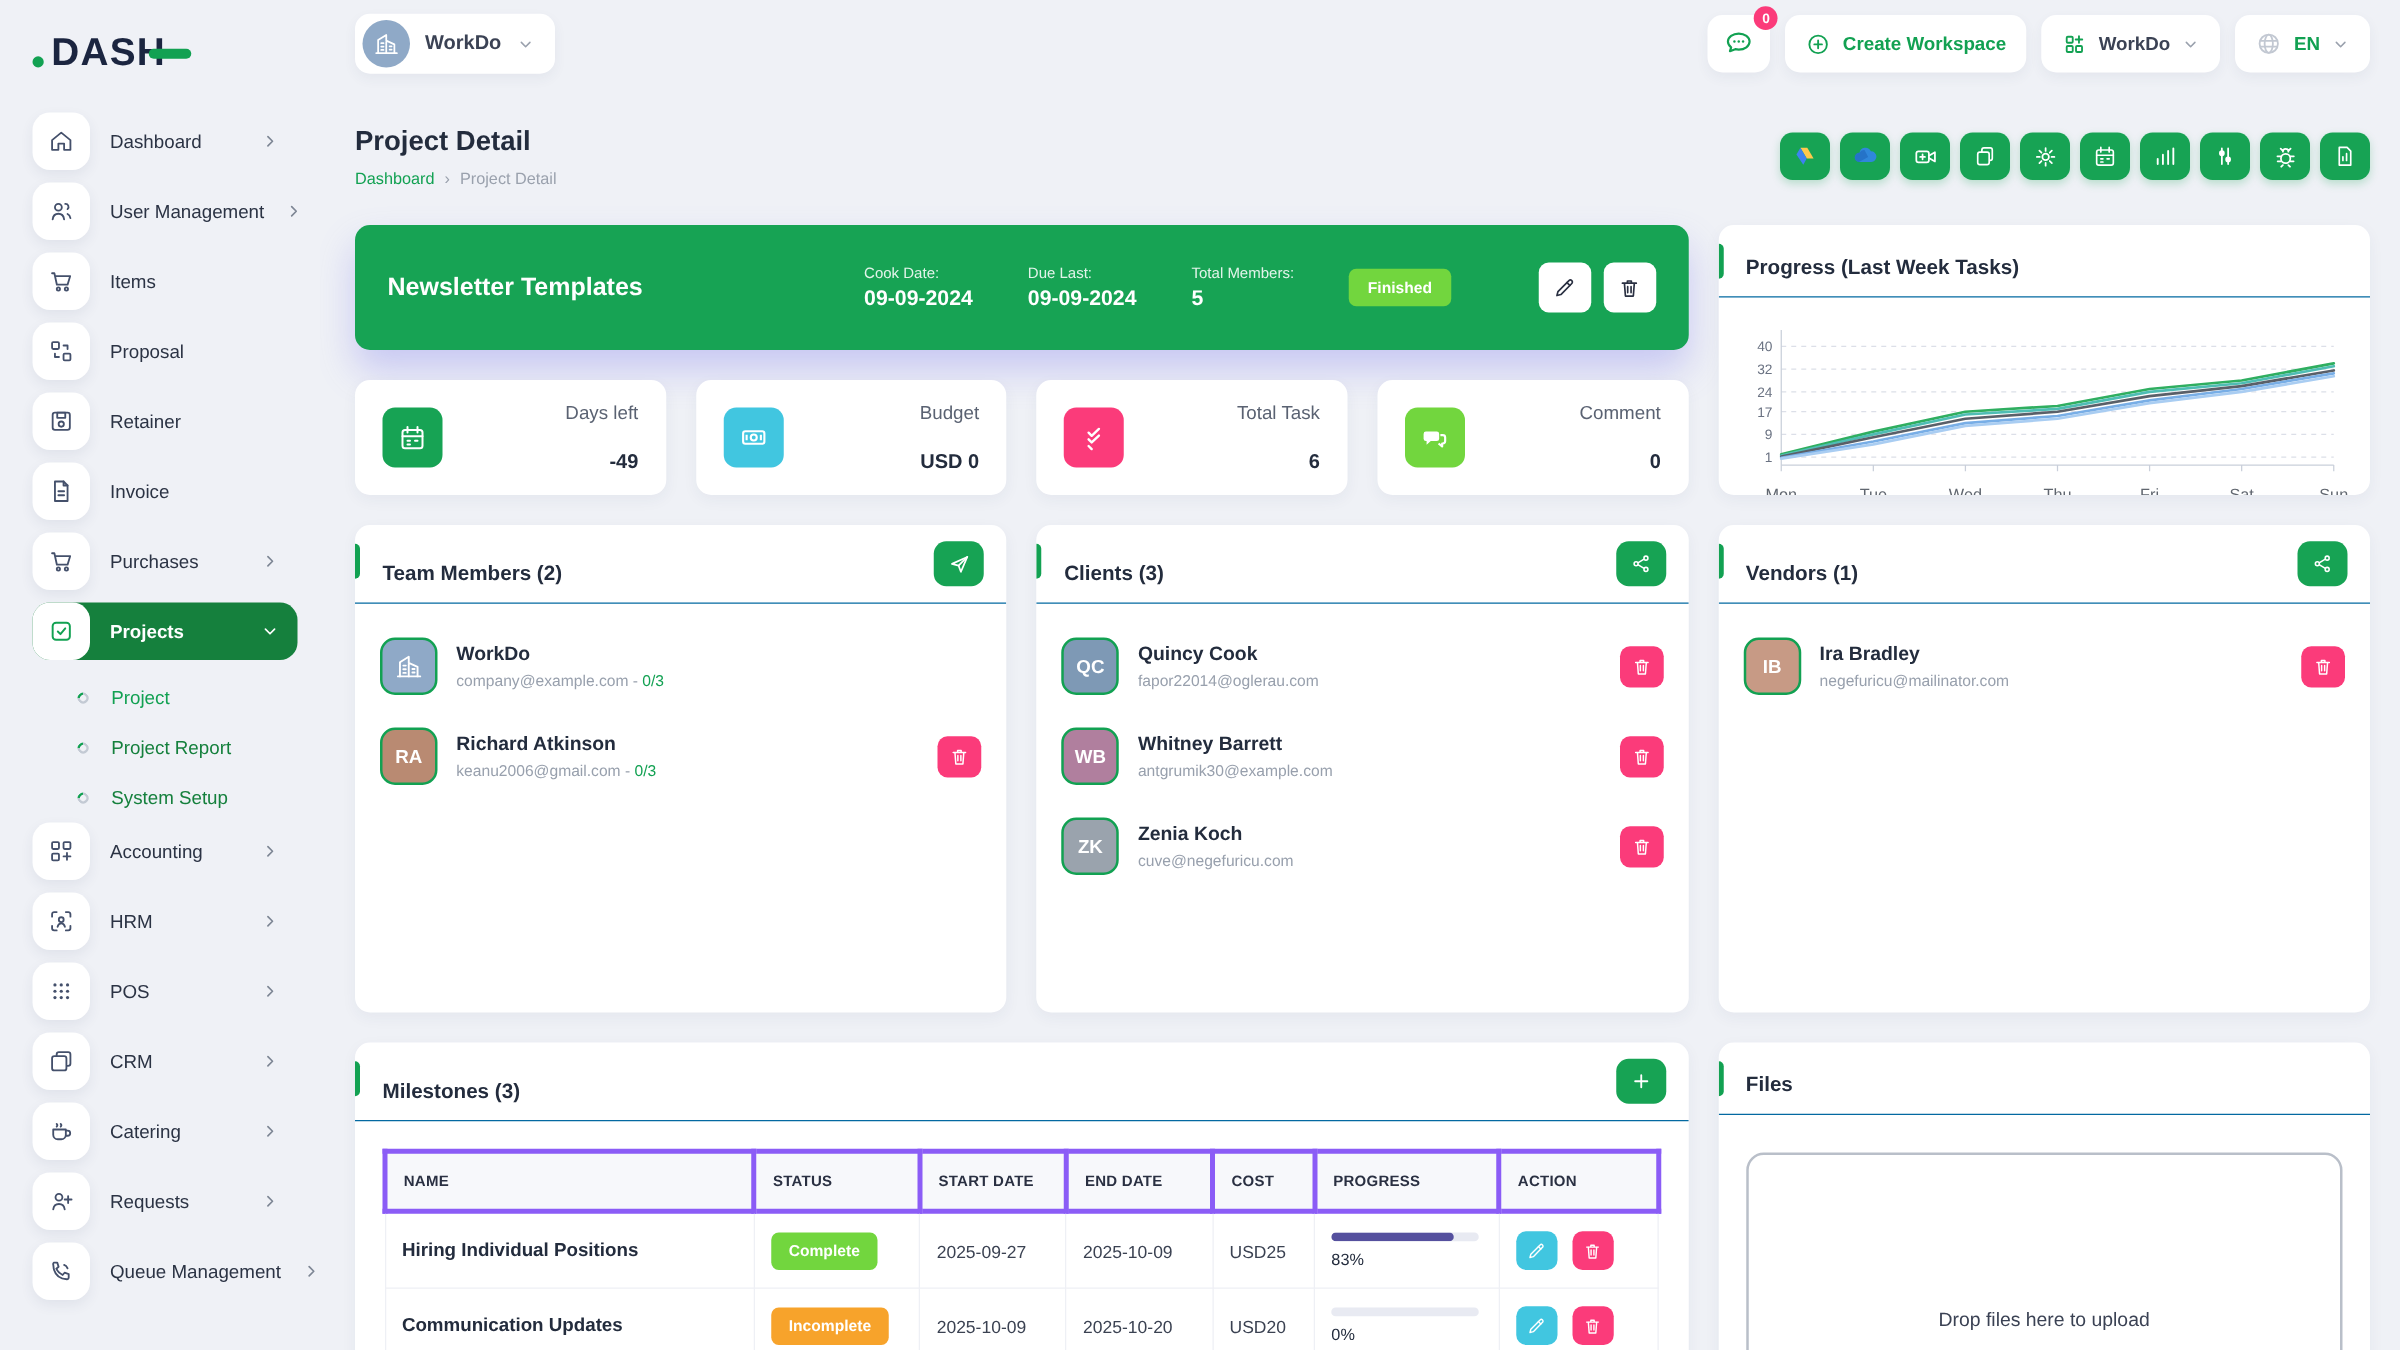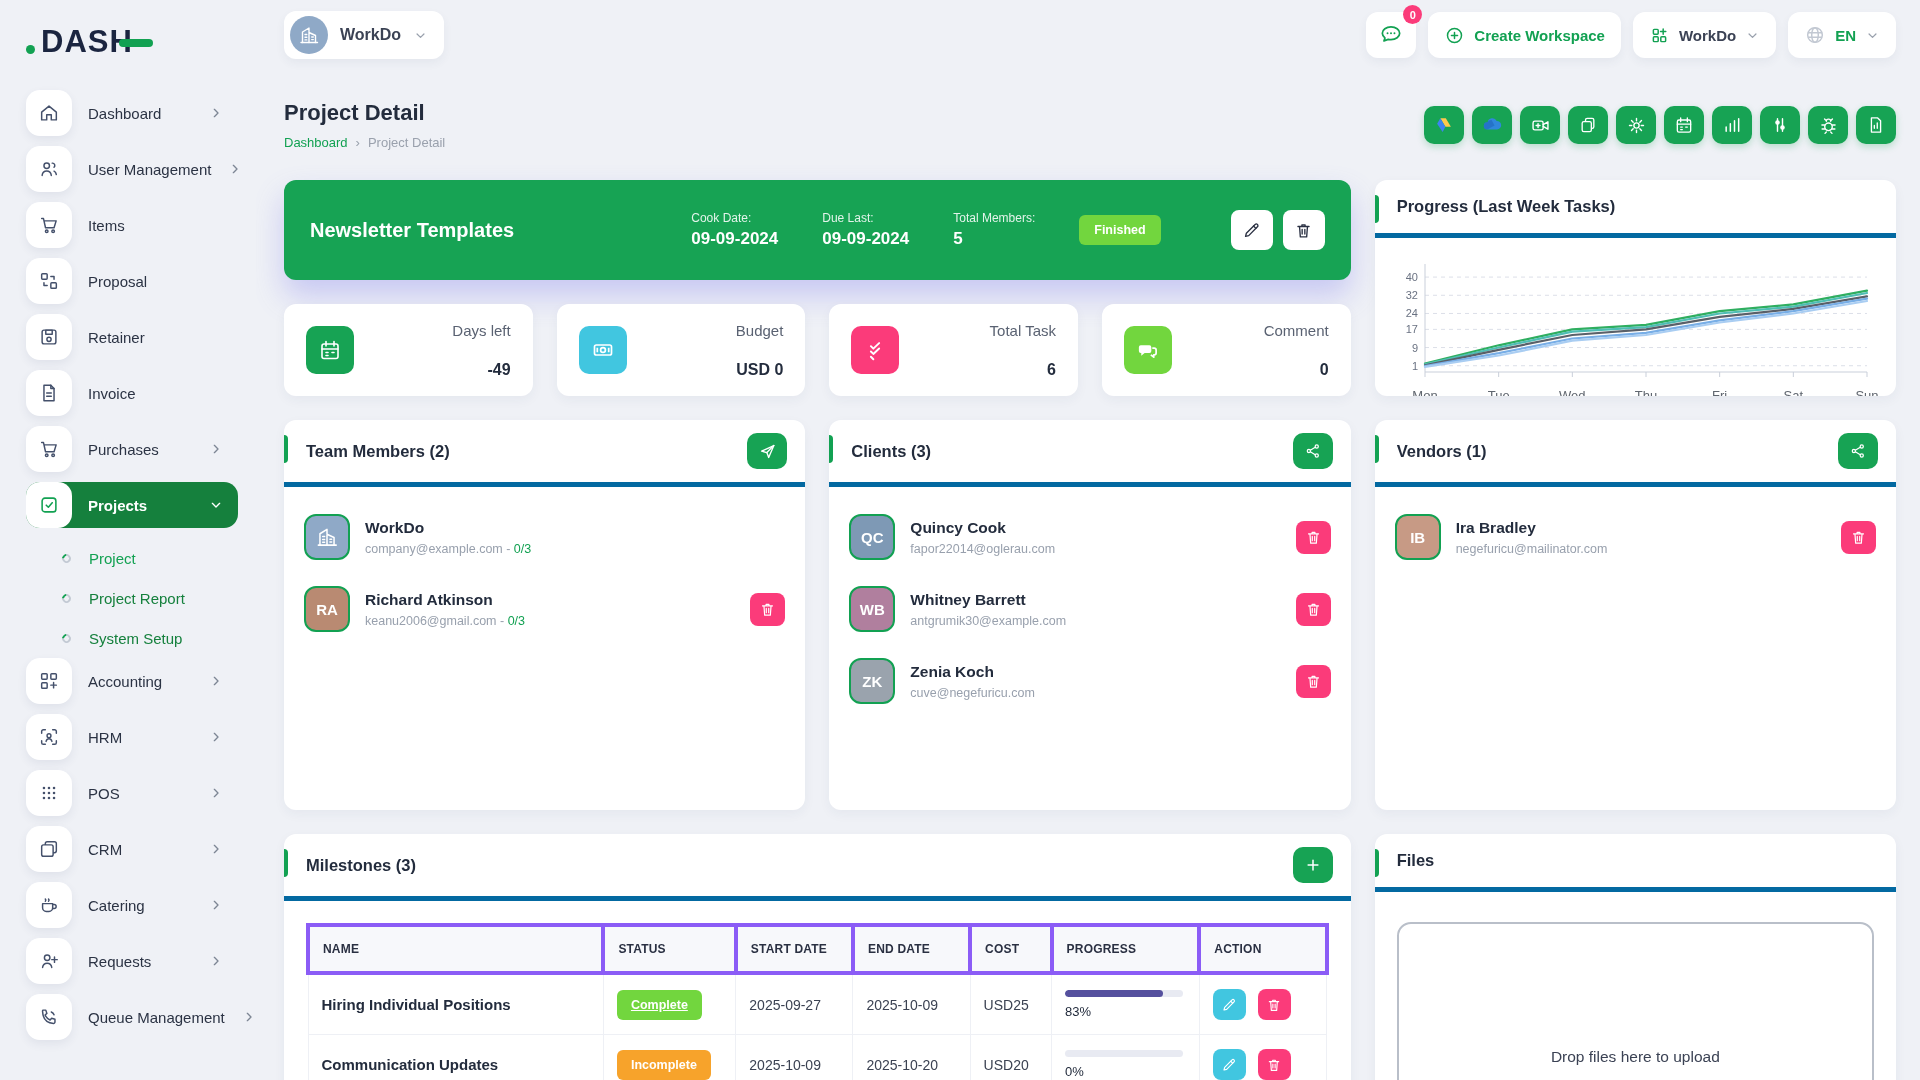--- a/index.html
+++ b/index.html
@@ -75,21 +75,21 @@
   .stat { background:#fff; border-radius:12px; display:flex; align-items:center; padding:0 22px;
           box-shadow:0 4px 12px rgba(45,65,100,.05); }
   .stat-ic { width:48px; height:48px; border-radius:10px; color:#fff; display:grid; place-items:center; }
   .stat-txt { margin-left:auto; text-align:right; }
   .stat-label { font-size:15px; color:#5a6272; }
   .stat-value { font-size:16px; font-weight:700; color:#232c3d; margin-top:22px; }
 
   
   .card { background:#fff; border-radius:12px; box-shadow:0 4px 12px rgba(45,65,100,.05); position:relative; overflow:hidden; }
   .card::before { content:''; position:absolute; left:0; top:15px; width:4px; height:28px; background:#12A152; border-radius:0 4px 4px 0; }
-  .card-head { display:flex; align-items:center; padding:13px 18px 13px 22px; border-bottom:5px solid #0369a1; min-height:58px; }
+  .card-head { display:flex; align-items:flex-end; padding:13px 18px 13px 22px; border-bottom:1px solid #0369a1; min-height:58px; }
   .card-title { font-size:16.5px; font-weight:700; color:#232c3d; flex:1; }
   .card-btn { width:40px; height:36px; border-radius:10px; background:#17A354; color:#fff; display:grid; place-items:center; cursor:pointer; }
 
   .chart-card { grid-column:3; grid-row:1/3; }
   .chart-body { padding:14px 10px 0 6px; }
 
   .list-body { padding:14px 0 0; }
   .member-row { display:flex; align-items:center; padding:13px 20px; }
   .avatar { width:46px; height:46px; min-width:46px; border-radius:12px; border:2px solid #12A152; display:grid; place-items:center;
             color:#fff; font-weight:700; font-size:15px; }
@@ -866,21 +866,21 @@
             <th style="width:11.5%">START DATE</th>
             <th style="width:11.5%">END DATE</th>
             <th style="width:8%">COST</th>
             <th style="width:14.5%">PROGRESS</th>
             <th>ACTION</th>
           </tr>
         </thead>
         <tbody>
           <tr>
             <td class="namecell">Hiring Individual Positions</td>
-            <td><span class="badge" style="background: rgb(114, 214, 62); text-decoration: underline;">Complete</span></td>
+            <td><span class="badge" style="background: rgb(114, 214, 62);">Complete</span></td>
             <td>2025-09-27</td>
             <td>2025-10-09</td>
             <td>USD25</td>
             <td>
               <div class="pbar">
                   <div class="pfill" style="width: 83%;"></div>
                 </div>
               <div class="ppct">83%</div>
             </td>
             <td>

